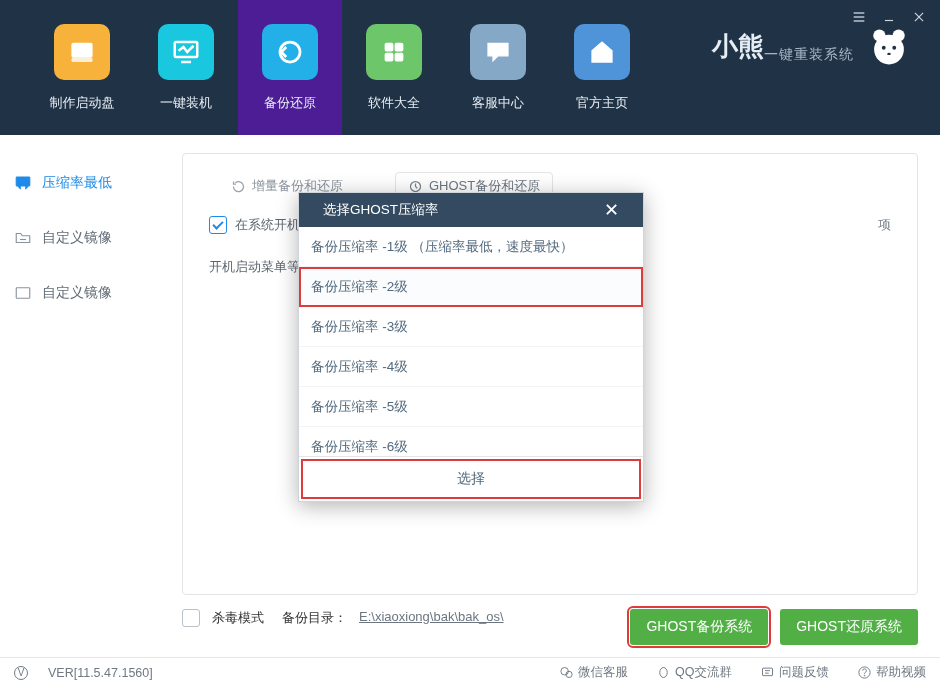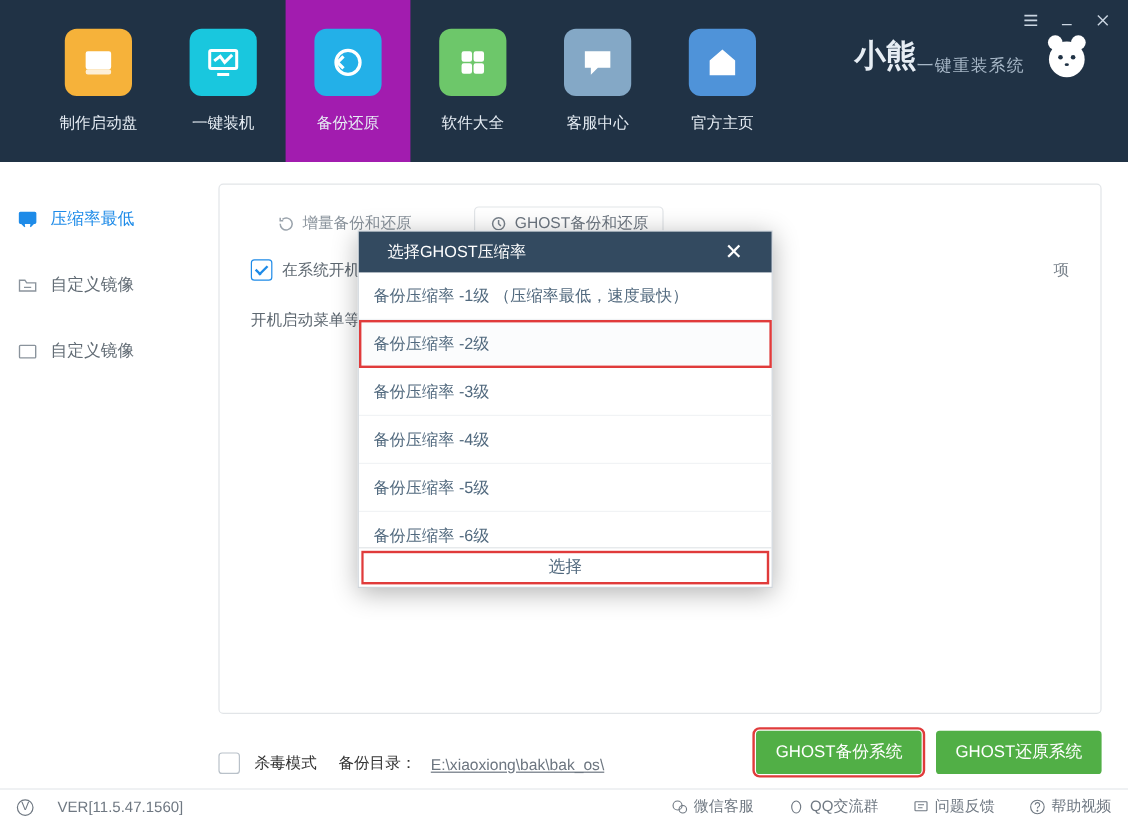--- a/index.html
+++ b/index.html
@@ -29,21 +29,21 @@
   .nav-item {
     width: 104px;
     display: flex;
     flex-direction: column;
     align-items: center;
     justify-content: center;
     color: #e6edf4;
     font-size: 13px;
     cursor: pointer;
   }
-  .nav-item.active { background: #a21caf; }
+  .nav-item.active { background: #4c1d95; }
   .nav-icon {
     width: 56px; height: 56px;
     border-radius: 10px;
     margin-bottom: 14px;
     display:flex; align-items:center; justify-content:center;
   }
   .nav-item:nth-child(1) .nav-icon { background:#f6b23a; }
   .nav-item:nth-child(2) .nav-icon { background:#19c7de; }
   .nav-item:nth-child(3) .nav-icon { background:#23b0e8; }
   .nav-item:nth-child(4) .nav-icon { background:#6dc76a; }
@@ -102,21 +102,21 @@
     width:18px; height:18px; border:1.5px solid #1e8be8; border-radius:3px;
     display:flex; align-items:center; justify-content:center;
   }
   .chkbox::after {
     content:''; width:4px; height:8px; border:solid #1e8be8; border-width:0 2px 2px 0;
     transform:rotate(45deg); margin-top:-2px;
   }
   .row-label { color:#5d6770; font-size:13px; }
 
   .bottombar {
-    margin-top:14px; display:flex; align-items:flex-end; gap:12px;
+    margin-top:14px; display:flex; align-items:flex-start; gap:12px;
   }
   .chk-outline { width:18px; height:18px; border:1.5px solid #b9c1c9; border-radius:3px; }
   .path-link { color:#6d7680; text-decoration:underline; cursor:pointer; }
   .spacer { flex:1; }
   .btn {
     height:36px; padding:0 16px; border-radius:3px; color:#fff; font-size:14px;
     display:flex; align-items:center; cursor:pointer; border:none;
   }
   .btn.green { background:#51af46; }
   .btn.green.hl { outline:2px solid #e03b3b; outline-offset:1px; }
@@ -149,21 +149,21 @@
     height:40px; display:flex; align-items:center; padding-left:12px;
     color:#51697e; font-size:13.5px; cursor:pointer;
     border-bottom:1px solid #f1f3f5;
   }
   .opt:last-child { border-bottom:none; }
   .opt.sel {
     background:#fbfcfd;
     outline:2px solid #e03b3b; outline-offset:-2px;
   }
   .modal-action {
-    height:28px; margin:2px; display:flex; align-items:center; justify-content:center;
+    height:40px; margin:2px; display:flex; align-items:center; justify-content:center;
     color:#51697e; font-size:14px; cursor:pointer;
     outline:2px solid #e03b3b; outline-offset:-2px;
   }
   
   .opt-list::-webkit-scrollbar { width:8px; }
   .opt-list::-webkit-scrollbar-thumb { background:#b5bcc4; border-radius:4px; }
   .opt-list::-webkit-scrollbar-track { background:#eef1f4; }
 
   .ver-ico {
     width:14px; height:14px; border:1.3px solid #6f7882; border-radius:50%;

